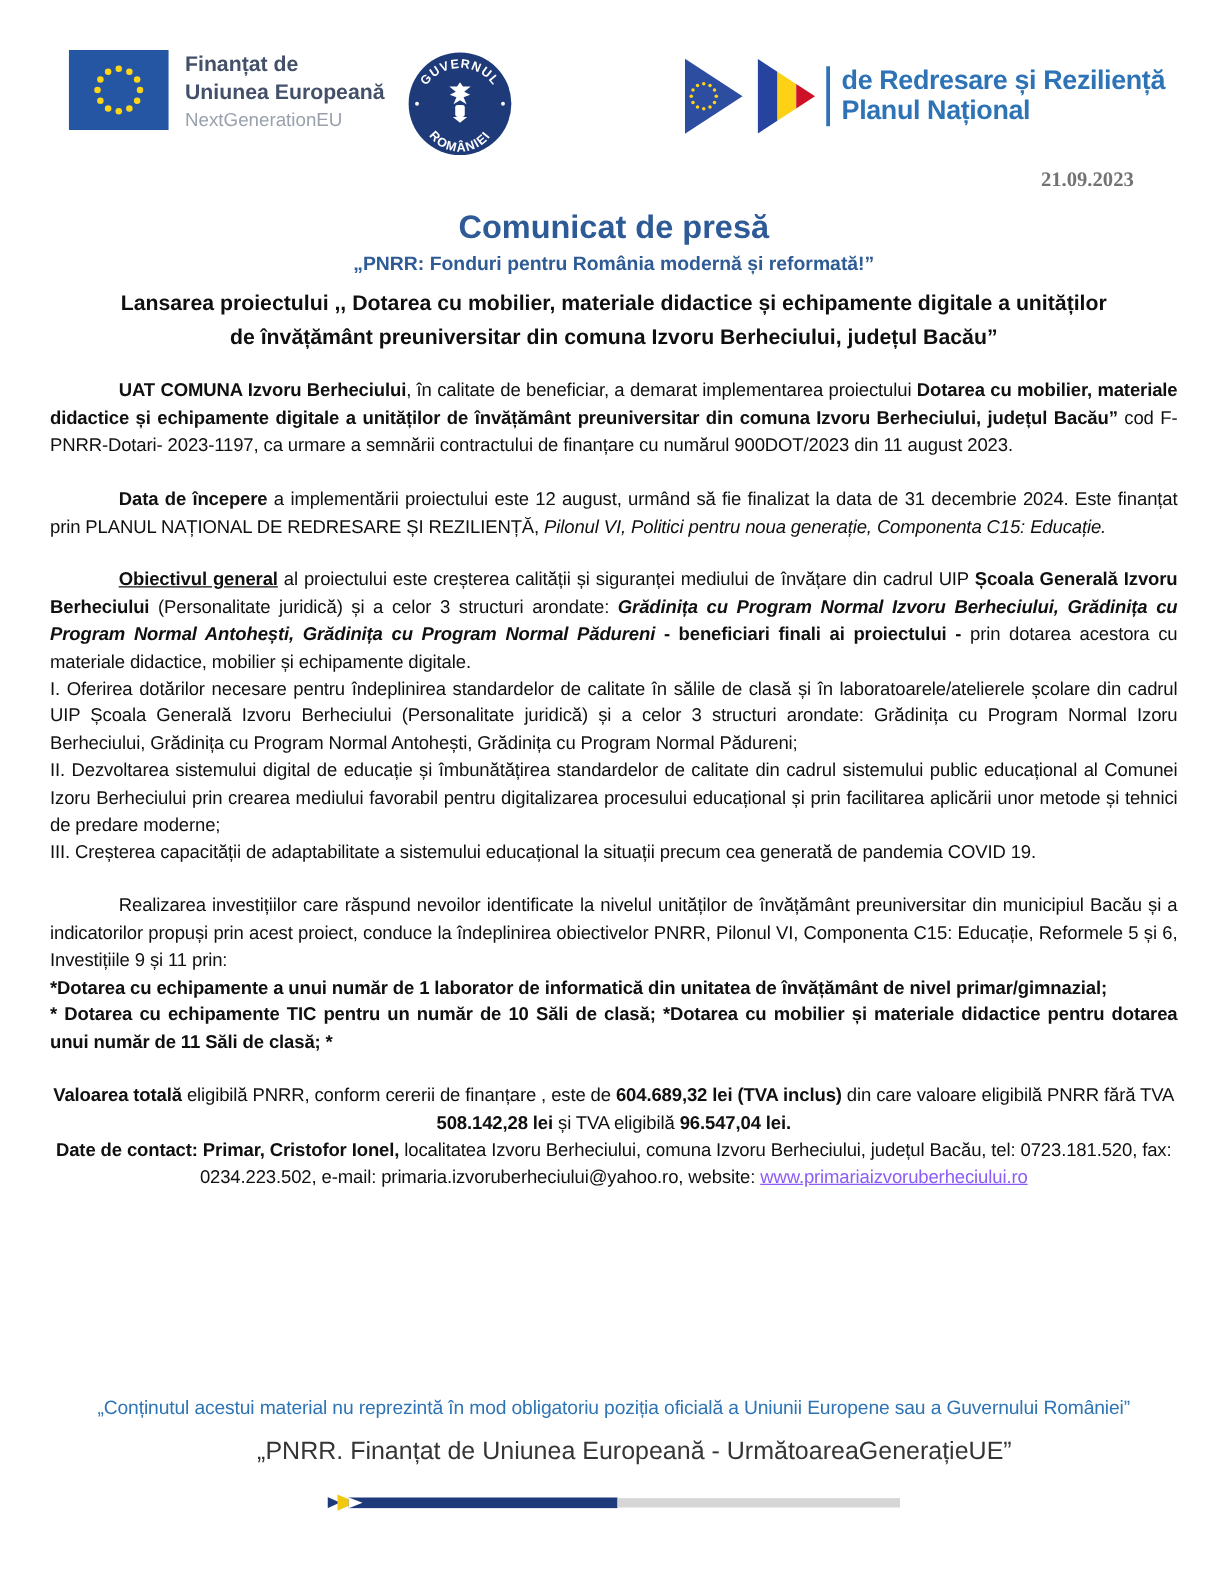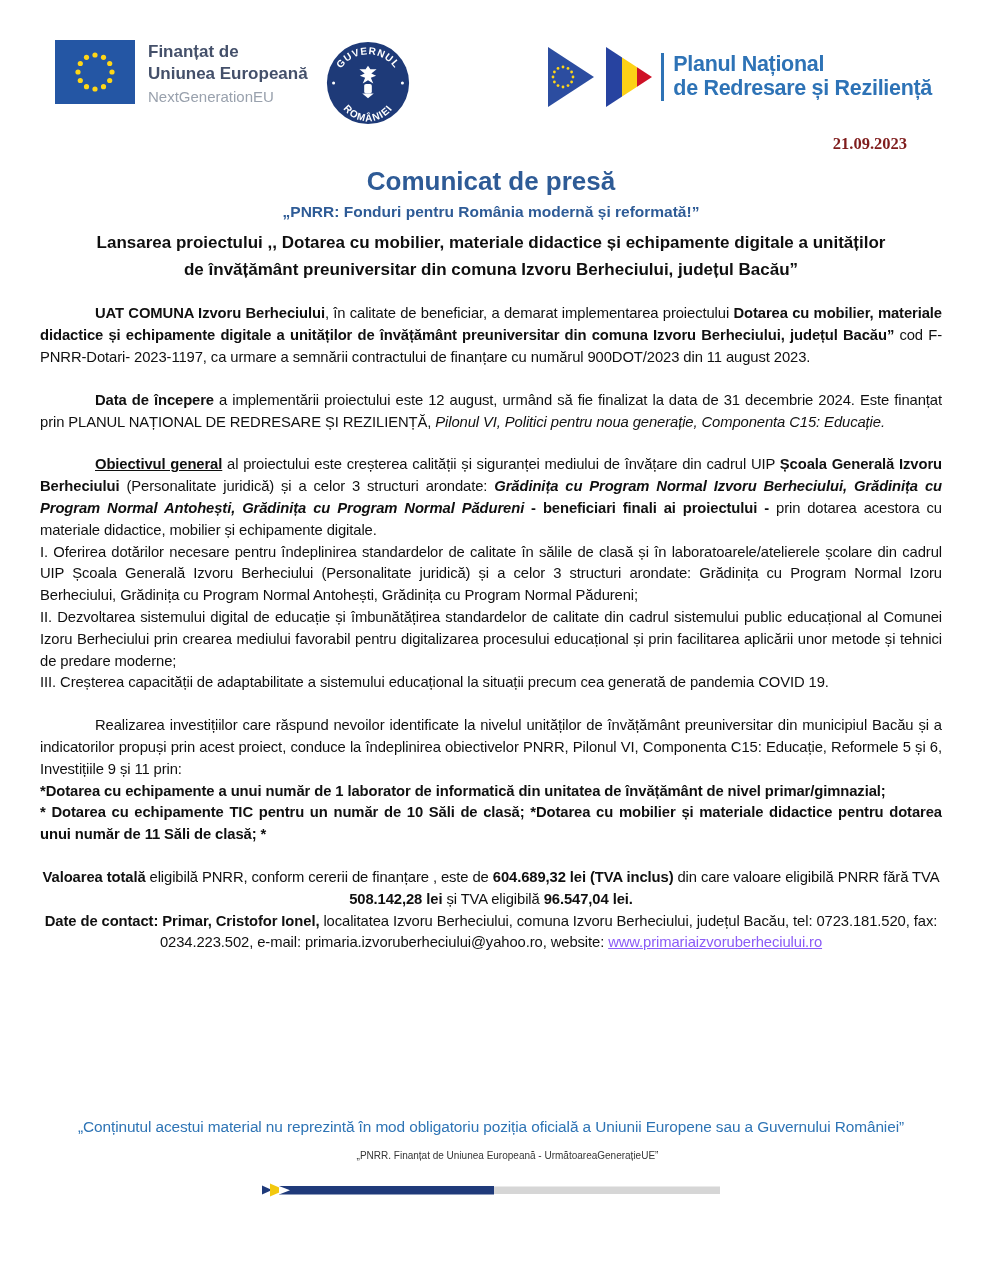--- a/index.html
+++ b/index.html
@@ -16,40 +16,40 @@
   .eu-text .l1,.eu-text .l2{font-size:17px;font-weight:bold;color:#44506a;line-height:1.3;}
   .eu-text .l3{font-size:15px;color:#99a1ad;margin-top:3px;}
   .gov-seal{width:86px;height:86px;margin:0 120px 0 0;}
   .gov-seal svg{display:block;width:86px;height:86px;}
   .pnrr{display:flex;align-items:center;gap:9px;margin-top:6px;}
   .pnrr-tri svg{display:block;width:104px;height:62px;}
   .pnrr-text{border-left:3px solid #2E73B6;padding-left:9px;
     font-size:21.5px;font-weight:bold;color:#2E73B6;line-height:1.1;letter-spacing:-0.3px;}
   
   .date{text-align:right;padding-right:75px;margin-top:8px;
-    font-family:"Liberation Serif",serif;font-weight:bold;font-size:16.5px;color:#7f1d1d;}
+    font-family:"Liberation Serif",serif;font-weight:bold;font-size:16.5px;color:#737373;}
   .title{margin:12px 0 0;text-align:center;color:#2E5B96;font-size:26px;font-weight:bold;}
   .subtitle{margin-top:6px;text-align:center;color:#2E5B96;font-size:15.5px;font-weight:bold;}
   .heading{margin:8px auto 0;max-width:800px;text-align:center;
     font-size:17px;font-weight:bold;line-height:1.6;color:#0f0f0f;}
   
   .body{margin:20px 40px 0;font-size:14.8px;line-height:21.8px;
     text-align:justify;letter-spacing:-0.1px;color:#101010;}
   .p{margin:0;}
   .gap{margin-top:21px;}
   .indent{text-indent:55px;}
   .b{font-weight:bold;}
   .i{font-style:italic;}
   .u{text-decoration:underline;}
   .center{text-align:center;text-indent:0;}
   a{color:#8b5cf6;}
   
   .footer{position:absolute;left:0;right:0;top:1118px;}
   .disclaimer{text-align:center;color:#2E74B5;font-size:15.4px;letter-spacing:-0.1px;}
-  .pnrr-line{text-align:center;color:#353535;font-size:10px;margin-top:14px;margin-left:33px;}
+  .pnrr-line{text-align:center;color:#353535;font-size:20px;margin-top:14px;margin-left:33px;}
   .bar{width:458px;margin:22px auto 0;}
   .bar svg{display:block;width:458px;height:14px;}
   .links{display:flex;justify-content:center;gap:135px;margin-top:30px;font-size:14px;}
 </style>
 </head>
 <body>
 
 <div class="page">
 
   <div class="logos">
@@ -127,22 +127,22 @@
               </clipPath>
             <g clip-path="url(#triClip)">
               <rect x="58" y="1" width="16" height="60" fill="#2743A0"></rect>
               <rect x="74" y="1" width="15" height="60" fill="#FCD116"></rect>
               <rect x="89" y="1" width="15" height="60" fill="#CE1126"></rect>
             </g>
           </g>
         </svg>
       </span>
       <span class="pnrr-text">
+        <div>de Redresare și Reziliență</div>
         <div>Planul Național</div>
-        <div>de Redresare și Reziliență</div>
       </span>
     </div>
   </div>
 
   <div class="date">21.09.2023</div>
 
   <h1 class="title">Comunicat de presă</h1>
   <div class="subtitle">„PNRR: Fonduri pentru România modernă și reformată!”</div>
   <h2 class="heading">Lansarea proiectului ,, Dotarea cu mobilier, materiale didactice și echipamente digitale a unităților de învățământ preuniversitar din comuna Izvoru Berheciului, județul Bacău”</h2>
 

